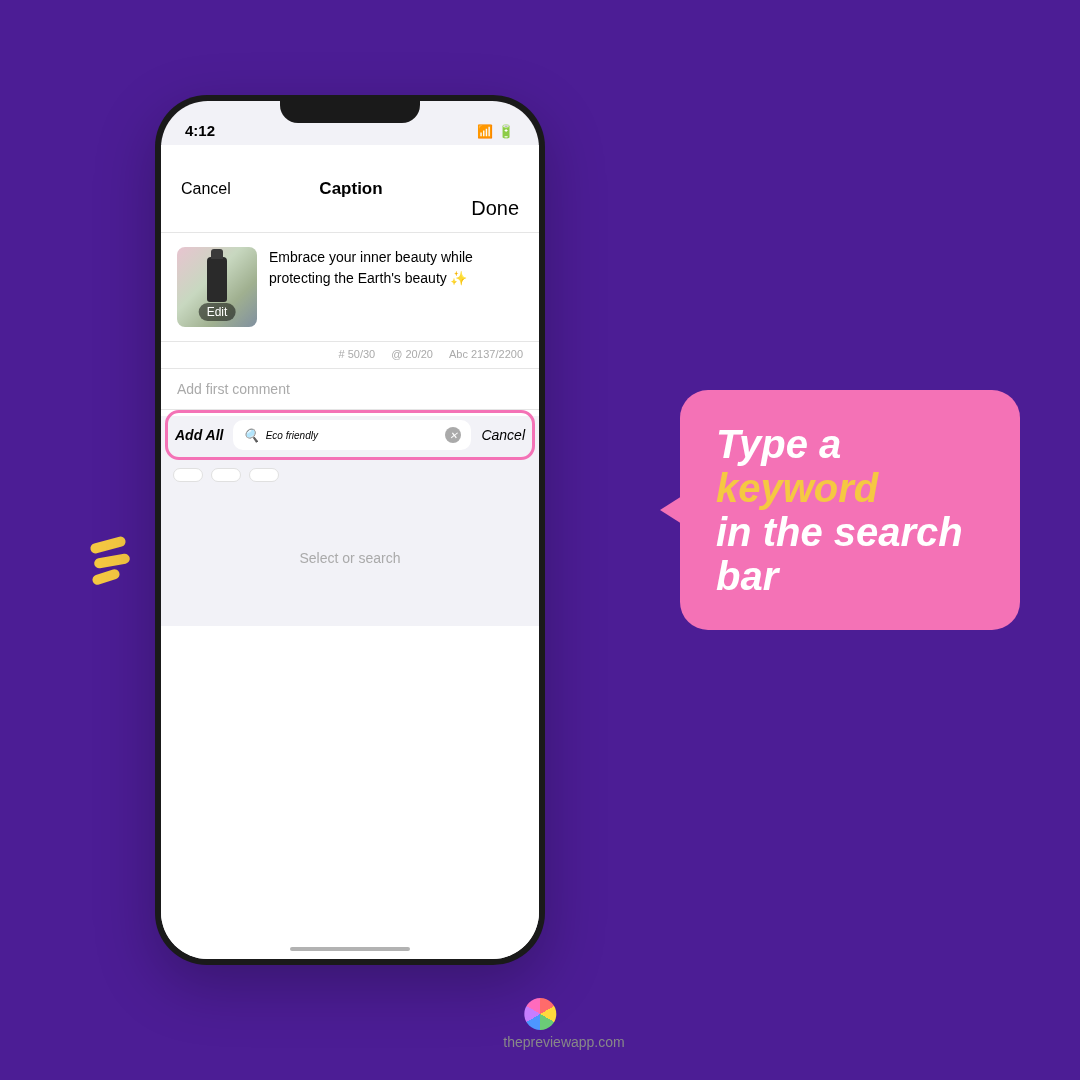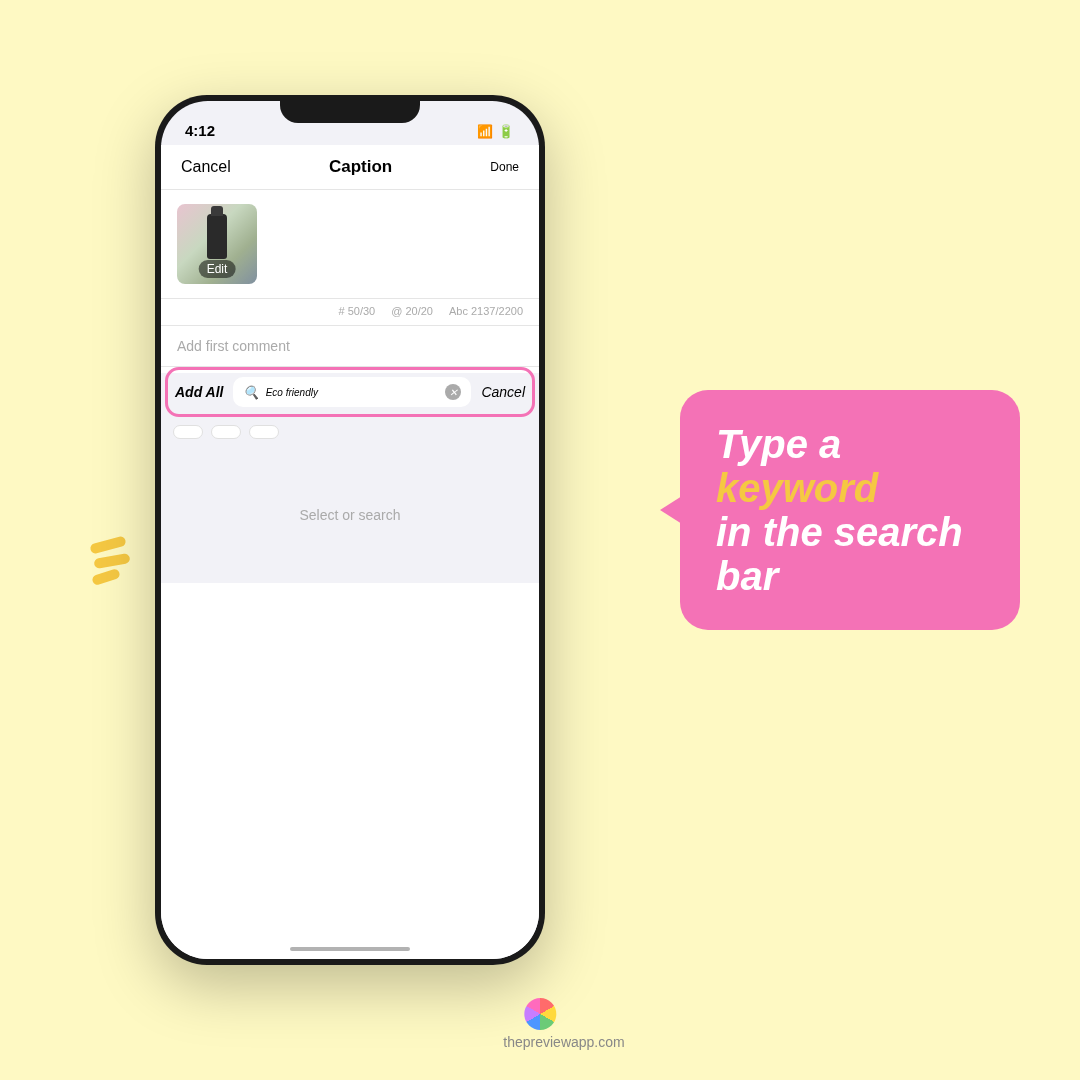--- a/index.html
+++ b/index.html
@@ -9,21 +9,21 @@
       height: 1080px;
       background: #ffffff;
       font-family: -apple-system, BlinkMacSystemFont, 'Helvetica Neue', Arial, sans-serif;
       overflow: hidden;
       position: relative;
     }
 
     .page-container {
       width: 1080px;
       height: 1080px;
-      background: #fef9c3;
+      background: #4c1d95;
       position: relative;
       display: flex;
       align-items: center;
       justify-content: center;
     }
 
     
     .phone-wrapper {
       position: absolute;
       left: 155px;
@@ -114,22 +114,23 @@
       color: #000;
     }
 
     .nav-title {
       font-size: 17px;
       font-weight: 700;
       color: #000;
     }
 
     .nav-done {
-      font-size: 12px;
-      color: #000;
+      font-size: 20px;
+      color: #000;
+      margin-top: 40px;
     }
 
     
     .caption-area {
       display: flex;
       padding: 14px 16px;
       background: #fff;
       gap: 12px;
       border-bottom: 1px solid #e5e5e5;
     }
@@ -466,20 +467,21 @@
             <span class="nav-cancel">Cancel</span>
             <span class="nav-title">Caption</span>
             <span class="nav-done">Done</span>
           </div>
 
           <div class="caption-area">
             <div class="post-thumbnail">
               <div class="bottle-icon"></div>
               <span class="post-thumbnail-edit">Edit</span>
             </div>
+            <div class="caption-text">Embrace your inner beauty while protecting the Earth's beauty ✨</div>
           </div>
 
           <div class="caption-stats">
             <span># 50/30</span>
             <span>@ 20/20</span>
             <span>Abc 2137/2200</span>
           </div>
 
           <div class="add-comment">Add first comment</div>
 

